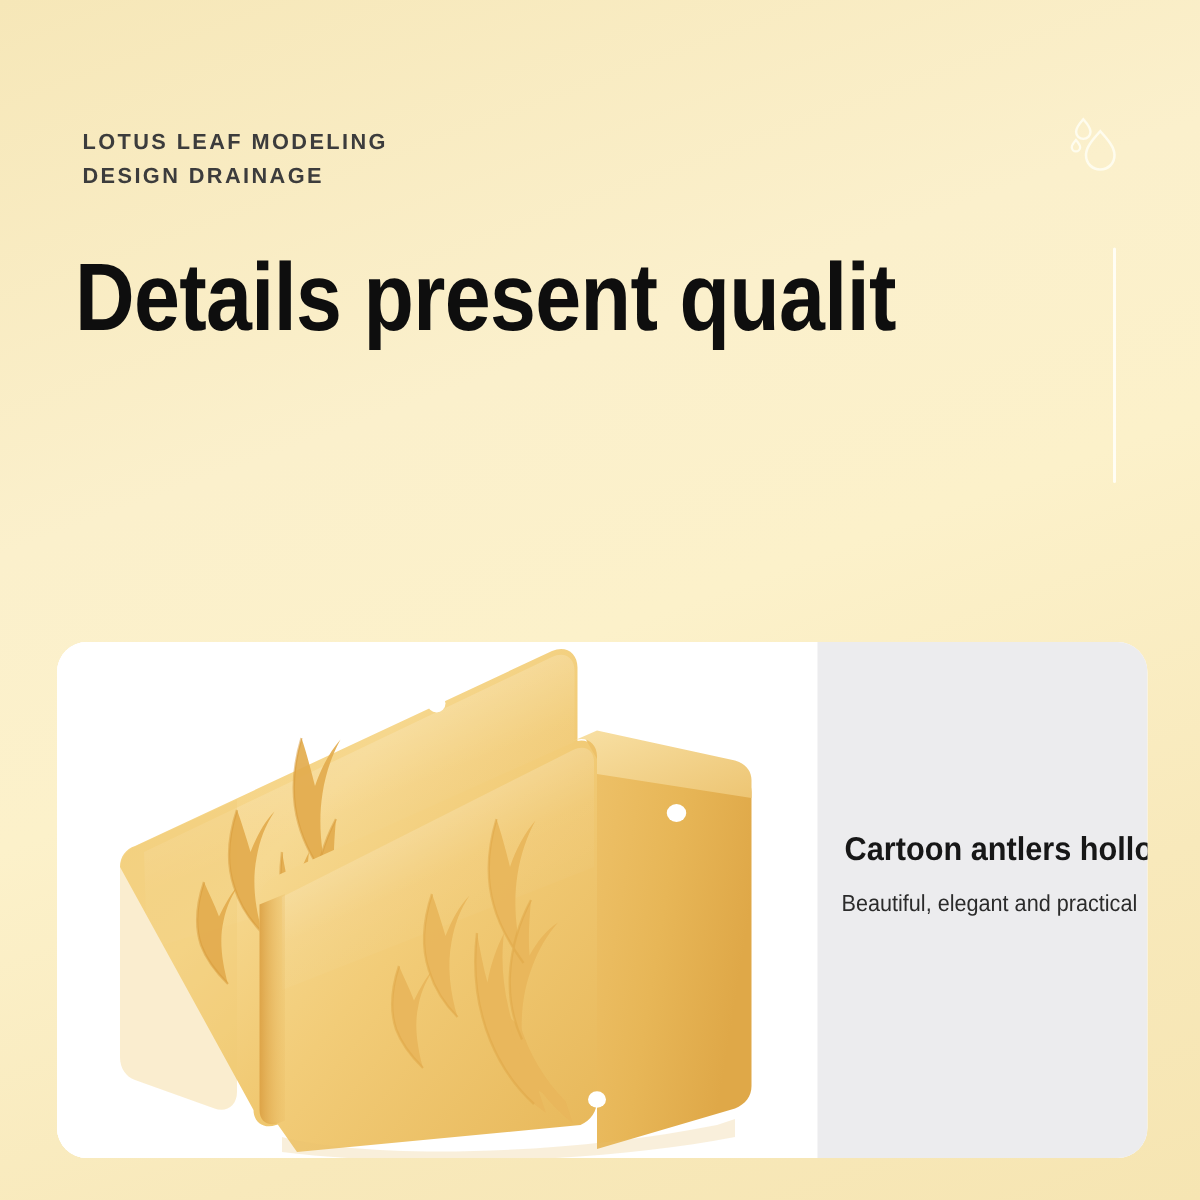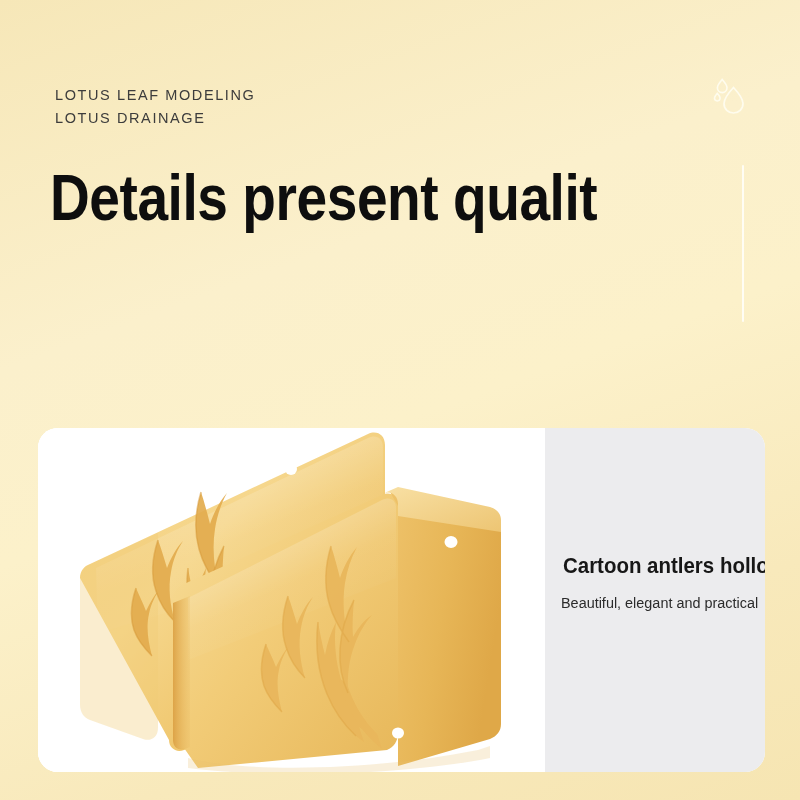--- a/index.html
+++ b/index.html
@@ -23,21 +23,21 @@
 
   
   #eyebrow {
     position: absolute;
     left: 55px;
     top: 84px;
     color: #3c3c3c;
     font-size: 14.5px;
     letter-spacing: 1.6px;
     line-height: 23px;
-    font-weight: 400;
+    font-weight: 700;
   }
   #eyebrow div { white-space: nowrap; }
 
   
   #headline {
     position: absolute;
     left: 50px;
     top: 160px;
     color: #0e0e0e;
     font-size: 64px;
@@ -121,21 +121,21 @@
     transform-origin: left center;
   }
 </style>
 </head>
 <body>
 
 <div id="page">
 
   <div id="eyebrow">
     <div>LOTUS LEAF MODELING</div>
-    <div>LOTUS DRAINAGE</div>
+    <div>DESIGN DRAINAGE</div>
   </div>
 
   <div id="headline">Details present qualit</div>
 
   <div id="droplet-icon">
     <svg width="46" height="46" viewBox="0 0 46 46" fill="none">
       <path d="M27.5 13.5 C33.5 20 37 24.5 37 29.5 C37 35 32.7 39 27.5 39 C22.3 39 18 35 18 29.5 C18 24.5 21.5 20 27.5 13.5 Z" stroke="#fffdf0" stroke-width="1.7" fill="none"></path>
       <path d="M16.2 5.5 C19.3 9 21 11.3 21 13.8 C21 16.6 18.8 18.6 16.2 18.6 C13.6 18.6 11.4 16.6 11.4 13.8 C11.4 11.3 13.1 9 16.2 5.5 Z" stroke="#fffdf0" stroke-width="1.6" fill="none"></path>
       <path d="M11.3 19.3 C13.1 21.4 14.1 22.7 14.1 24.1 C14.1 25.7 12.8 26.9 11.3 26.9 C9.8 26.9 8.5 25.7 8.5 24.1 C8.5 22.7 9.5 21.4 11.3 19.3 Z" stroke="#fffdf0" stroke-width="1.5" fill="none"></path>
     </svg>

